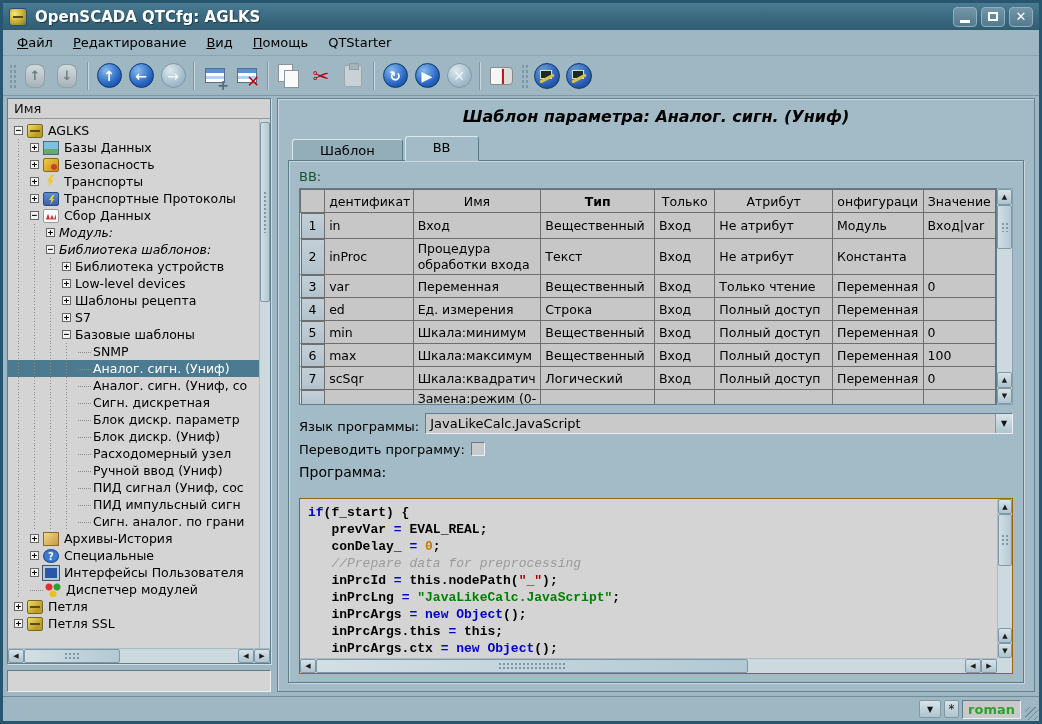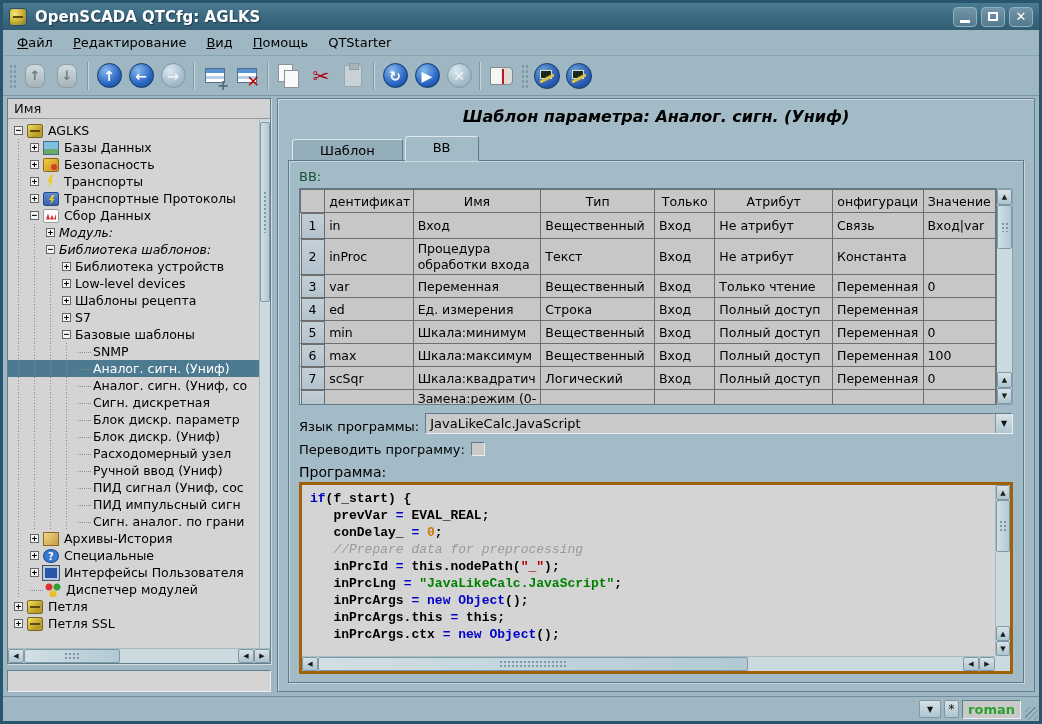--- a/index.html
+++ b/index.html
@@ -126,42 +126,42 @@
   .tab-content{flex:1;border:1px solid #5c7b88;box-shadow:inset 1px 1px 0 #c9d8de, 1px 1px 0 #c9d8de;
     background:#a3bbc6;padding:8px 10px;display:flex;flex-direction:column;min-height:0;position:relative;z-index:2;}
   .io-label{font-size:13px;margin-bottom:4px;color:#14532d;}
   
   .table-zone{display:flex;flex:0 0 auto;}
   .table-clip{height:217px;overflow:hidden;border:1px solid #5f7d8a;background:#c7c7c7;flex:1;}
   table.io{border-collapse:collapse;table-layout:fixed;width:100%;font-size:12.5px;background:#c7c7c7;}
   table.io th,table.io td{border:1px solid #6e6e6e;padding:1px 4px;overflow:hidden;white-space:nowrap;
     font-weight:normal;text-align:left;color:#000;}
   table.io thead th{text-align:center;height:23px;background:#c7c7c7;margin-top:10px;}
-  table.io thead th.bold{font-weight:normal;}
+  table.io thead th.bold{font-weight:bold;}
   table.io td.wrap{white-space:normal;line-height:1.25;}
   table.io th.num{background:linear-gradient(180deg,#c4d0d8,#b2c2cc);text-align:center;
     border-color:#d8e2e8 #7e929e #7e929e #d8e2e8;outline:1px solid #6e6e6e;outline-offset:-1px;}
   .table-vscroll{width:16px;height:217px;display:flex;flex-direction:column;background:#ccd9de;border:1px solid #8aa0ac;border-left:none;}
   .table-vscroll .sb-btn{height:16px;width:100%;}
   .table-vscroll .sb-thumb{height:44px;width:100%;}
   .table-vscroll .track{flex:1;}
   
   .lang-row{display:flex;align-items:flex-end;margin-top:8px;height:21px;}
   .flabel{font-size:13px;margin-right:6px;white-space:nowrap;color:#000;}
   .combo{flex:1;height:21px;background:#c9c9c9;display:flex;align-items:center;
     border:1px solid;border-color:#5f7d8a #e9eff2 #e9eff2 #5f7d8a;}
   .combo-val{flex:1;font-size:13px;padding-left:4px;color:#000;}
   .combo-btn{width:17px;height:100%;background:linear-gradient(180deg,#d8e3e8,#aec5cf);
     border-left:1px solid #7f98a6;display:flex;align-items:center;justify-content:center;font-size:8px;color:#111;}
   .translate-row{display:flex;align-items:center;margin-top:6px;height:18px;}
   .checkbox{width:14px;height:14px;background:#c9c9c9;border:1px solid;border-color:#5f7d8a #e9eff2 #e9eff2 #5f7d8a;}
   .prog-label{font-size:14px;margin-top:6px;color:#000;}
   
-  .editor-zone{flex:1;margin-top:2px;display:grid;grid-template-columns:1fr 15px;grid-template-rows:1fr 15px;
-    border:3px solid #a16207;background:#d4d4d4;min-height:0;}
+  .editor-zone{flex:1;margin-top:18px;display:grid;grid-template-columns:1fr 15px;grid-template-rows:1fr 15px;
+    border:1px solid #a16207;background:#d4d4d4;min-height:0;}
   .code{grid-column:1;grid-row:1;overflow:hidden;padding:5px 0 0 8px;
     font-family:"Liberation Mono","DejaVu Sans Mono",monospace;font-size:13px;font-weight:bold;line-height:17px;}
   .code .cl{white-space:pre;}
   .k{color:#0000c8;} .o{color:#0000c8;} .n{color:#c87800;}
   .s1{color:#aa0000;} .s2{color:#008000;}
   .c{color:#9a9a9a;font-style:italic;font-weight:normal;}
   .ed-vscroll{grid-column:2;grid-row:1;display:flex;flex-direction:column;background:#ccd9de;border-left:1px solid #a8bcc4;}
   .ed-vscroll .sb-btn{height:15px;width:100%;}
   .ed-vscroll .sb-thumb{height:52px;width:100%;}
   .ed-vscroll .track{flex:1;}
@@ -527,21 +527,21 @@
                   </tr>
                 </thead>
                 <tbody>
                   <tr style="height: 26px;">
                     <th class="num">1</th>
                     <td>in</td>
                     <td>Вход</td>
                     <td>Вещественный</td>
                     <td>Вход</td>
                     <td>Не атрибут</td>
-                    <td>Связь</td>
+                    <td>Модуль</td>
                     <td>Вход|var</td>
                   </tr>
                   <tr style="height: 36px;">
                     <th class="num">2</th>
                     <td>inProc</td>
                     <td class="wrap">Процедура обработки входа</td>
                     <td>Текст</td>
                     <td>Вход</td>
                     <td>Не атрибут</td>
                     <td>Константа</td>

